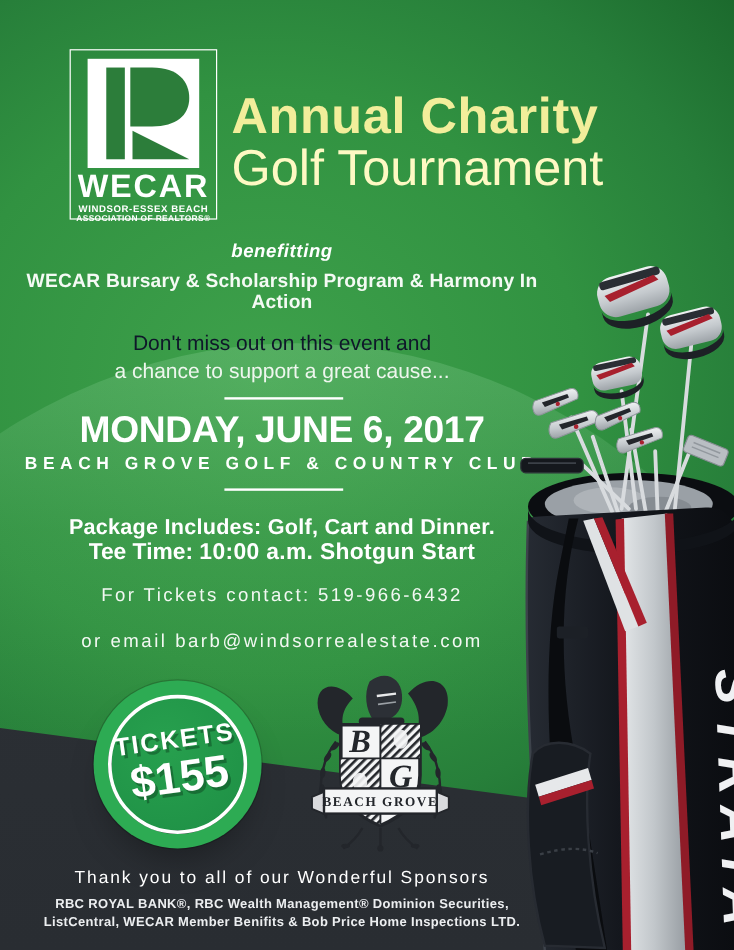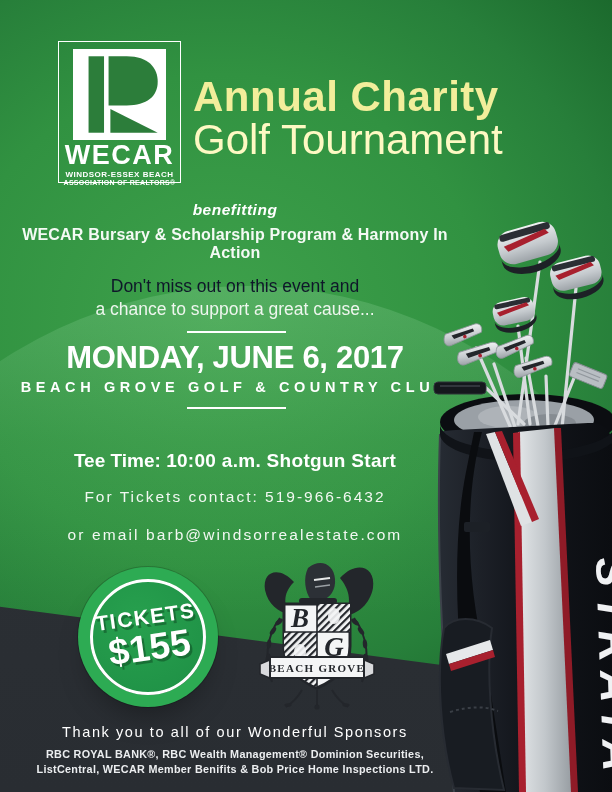--- a/index.html
+++ b/index.html
@@ -93,20 +93,21 @@
   <div class="abs cc beneficiaries">WECAR Bursary &amp; Scholarship Program &amp; Harmony In Action</div>
 
   <div class="abs cc pitch1">Don't miss out on this event and</div>
   <div class="abs cc pitch2">a chance to support a great cause...</div>
 
   <div class="abs rule rule1"></div>
   <div class="abs cc event-date">MONDAY, JUNE 6, 2017</div>
   <div class="abs cc event-venue">BEACH GROVE GOLF &amp; COUNTRY CLUB</div>
   <div class="abs rule rule2"></div>
 
+  <div class="abs cc pkg">Package Includes: Golf, Cart and Dinner.</div>
   <div class="abs cc tee"><span class="lbl">Tee Time: </span><span class="val">10:00 a.m. Shotgun Start</span></div>
 
   <div class="abs cc contact1">For Tickets contact: 519-966-6432</div>
   <div class="abs cc contact2">or email barb@windsorrealestate.com</div>
 
   <div class="abs badge">
     <div class="badge-inner">
       <div class="badge-tickets">TICKETS</div>
       <div class="badge-price">$155</div>
     </div>

